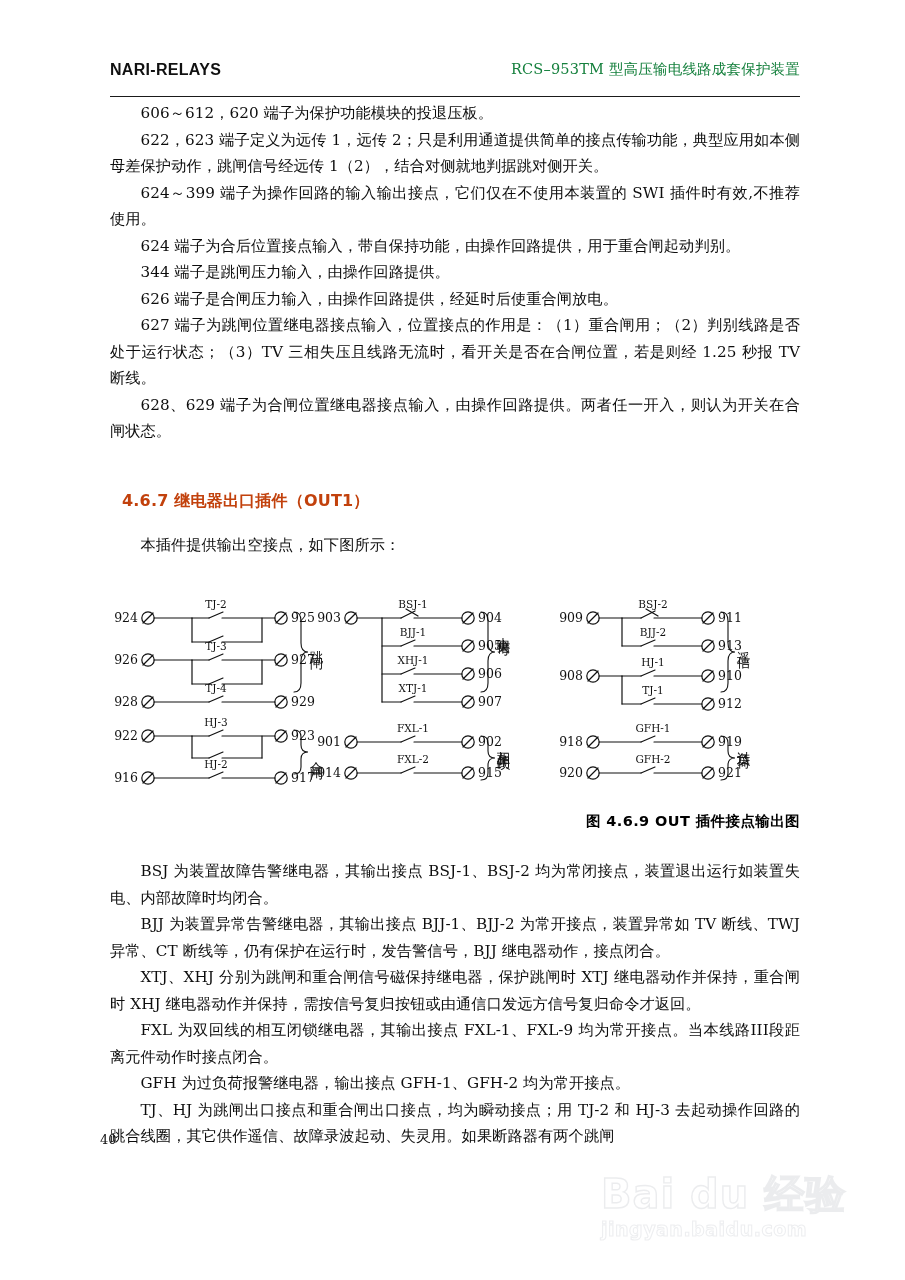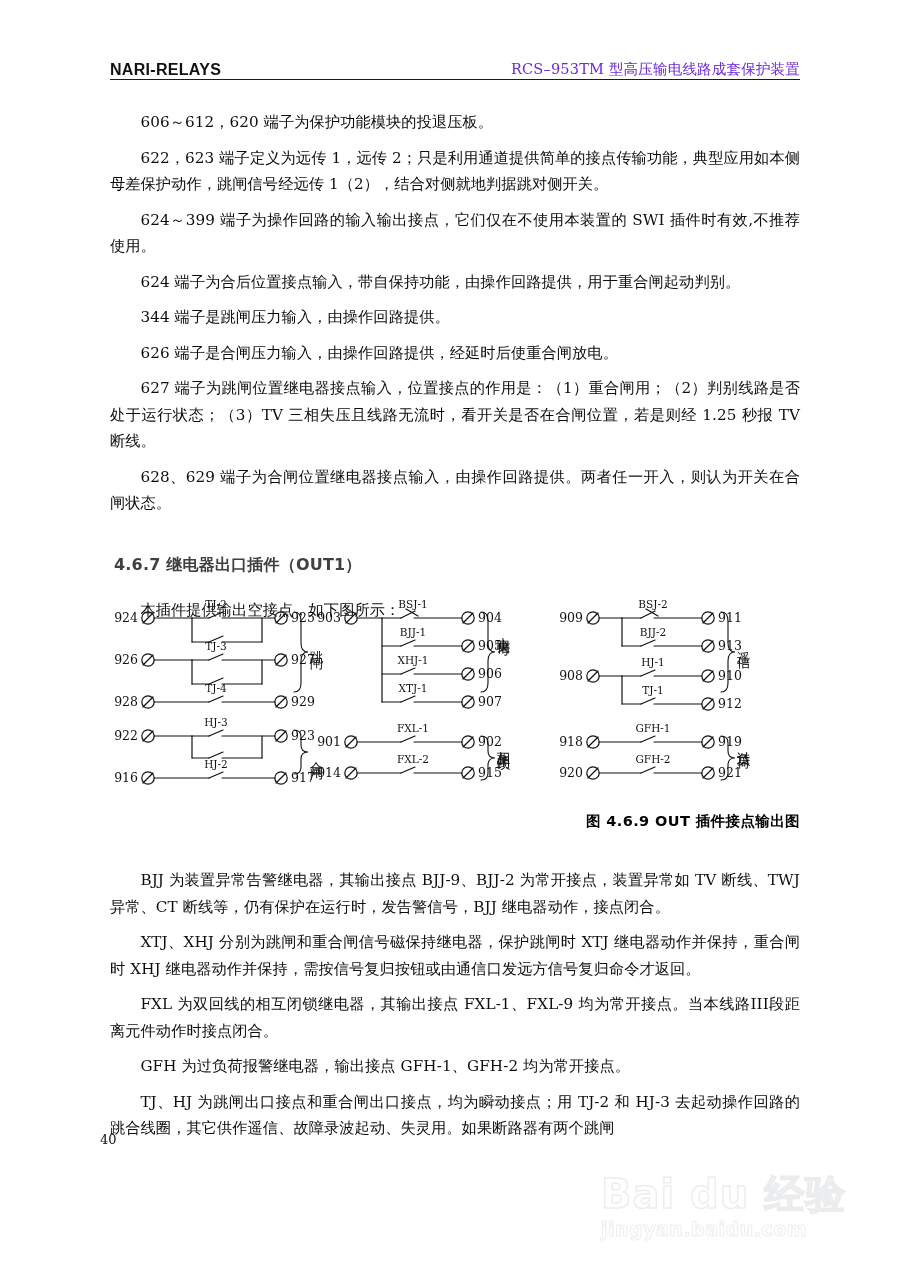--- a/index.html
+++ b/index.html
@@ -7,39 +7,39 @@
     width:905px;height:1280px;position:relative;overflow:hidden;
     font-family:"DejaVu Serif","Liberation Serif",serif;
     color:#000;
   }
   .page{position:absolute;inset:0;}
 
   
   .header{
     position:absolute;left:110px;top:60px;width:690px;
     display:flex;align-items:flex-end;justify-content:space-between;
-    padding-bottom:0;border-bottom:1.6px solid #1a1a1a;text-align:center;
+    padding-bottom:17px;border-bottom:1.6px solid #1a1a1a;text-align:center;
   }
   .brand{
     font-family:"Liberation Sans","DejaVu Sans",sans-serif;
     font-size:16px;font-weight:700;letter-spacing:.3px;color:#111;
   }
-  .doctitle{font-size:14.5px;color:#6d28d9;letter-spacing:.2px;}
+  .doctitle{font-size:14.5px;color:#15803d;letter-spacing:.2px;}
 
   
   .content{position:absolute;left:110px;top:100px;width:690px;}
   p.para{
-    margin:9px 0 0 0;font-size:15.2px;line-height:26.5px;
+    margin:0 0 0 0;font-size:15.2px;line-height:26.5px;
     text-indent:2em;text-align:justify;color:#0d0d0d;
     letter-spacing:.1px;
   }
   .sec-head{
-    font-size:16px;font-weight:700;color:#404040;
+    font-size:16px;font-weight:700;color:#c2410c;
     font-family:"DejaVu Sans","Liberation Sans",sans-serif;
-    margin:4px;letter-spacing:.2px;
+    margin:12px;letter-spacing:.2px;
   }
 
   
   .figure{position:absolute;left:110px;top:600px;width:690px;height:205px;}
   .figure svg{display:block;}
   .figcap{
     position:absolute;left:110px;top:812px;width:690px;text-align:right;
     font-size:14.5px;font-weight:700;color:#000;
     font-family:"DejaVu Sans","Liberation Sans",sans-serif;
     letter-spacing:.4px;
@@ -308,21 +308,22 @@
           <text x="634" y="40" writing-mode="tb" glyph-orientation-vertical="0" letter-spacing="5">遥信</text>
           <text x="634" y="140" writing-mode="tb" glyph-orientation-vertical="0" letter-spacing="2">过负荷</text>
         </g>
       </g>
     </svg>
   </div>
 
   <div class="figcap">图 4.6.9 OUT 插件接点输出图</div>
 
   <div class="content" style="top:858px">
-    <p class="para">BJJ 为装置异常告警继电器，其输出接点 BJJ-9、BJJ-2 为常开接点，装置异常如 TV 断线、TWJ 异常、CT 断线等，仍有保护在运行时，发告警信号，BJJ 继电器动作，接点闭合。</p>
+    <p class="para">BSJ 为装置故障告警继电器，其输出接点 BSJ-1、BSJ-2 均为常闭接点，装置退出运行如装置失电、内部故障时均闭合。</p>
+    <p class="para">BJJ 为装置异常告警继电器，其输出接点 BJJ-1、BJJ-2 为常开接点，装置异常如 TV 断线、TWJ 异常、CT 断线等，仍有保护在运行时，发告警信号，BJJ 继电器动作，接点闭合。</p>
     <p class="para">XTJ、XHJ 分别为跳闸和重合闸信号磁保持继电器，保护跳闸时 XTJ 继电器动作并保持，重合闸时 XHJ 继电器动作并保持，需按信号复归按钮或由通信口发远方信号复归命令才返回。</p>
     <p class="para">FXL 为双回线的相互闭锁继电器，其输出接点 FXL-1、FXL-9 均为常开接点。当本线路III段距离元件动作时接点闭合。</p>
     <p class="para">GFH 为过负荷报警继电器，输出接点 GFH-1、GFH-2 均为常开接点。</p>
     <p class="para">TJ、HJ 为跳闸出口接点和重合闸出口接点，均为瞬动接点；用 TJ-2 和 HJ-3 去起动操作回路的跳合线圈，其它供作遥信、故障录波起动、失灵用。如果断路器有两个跳闸</p>
   </div>
 
   <div class="pagenum">40</div>
 
   <div class="watermark">
     <div class="wm-main">Bai du 经验</div>

